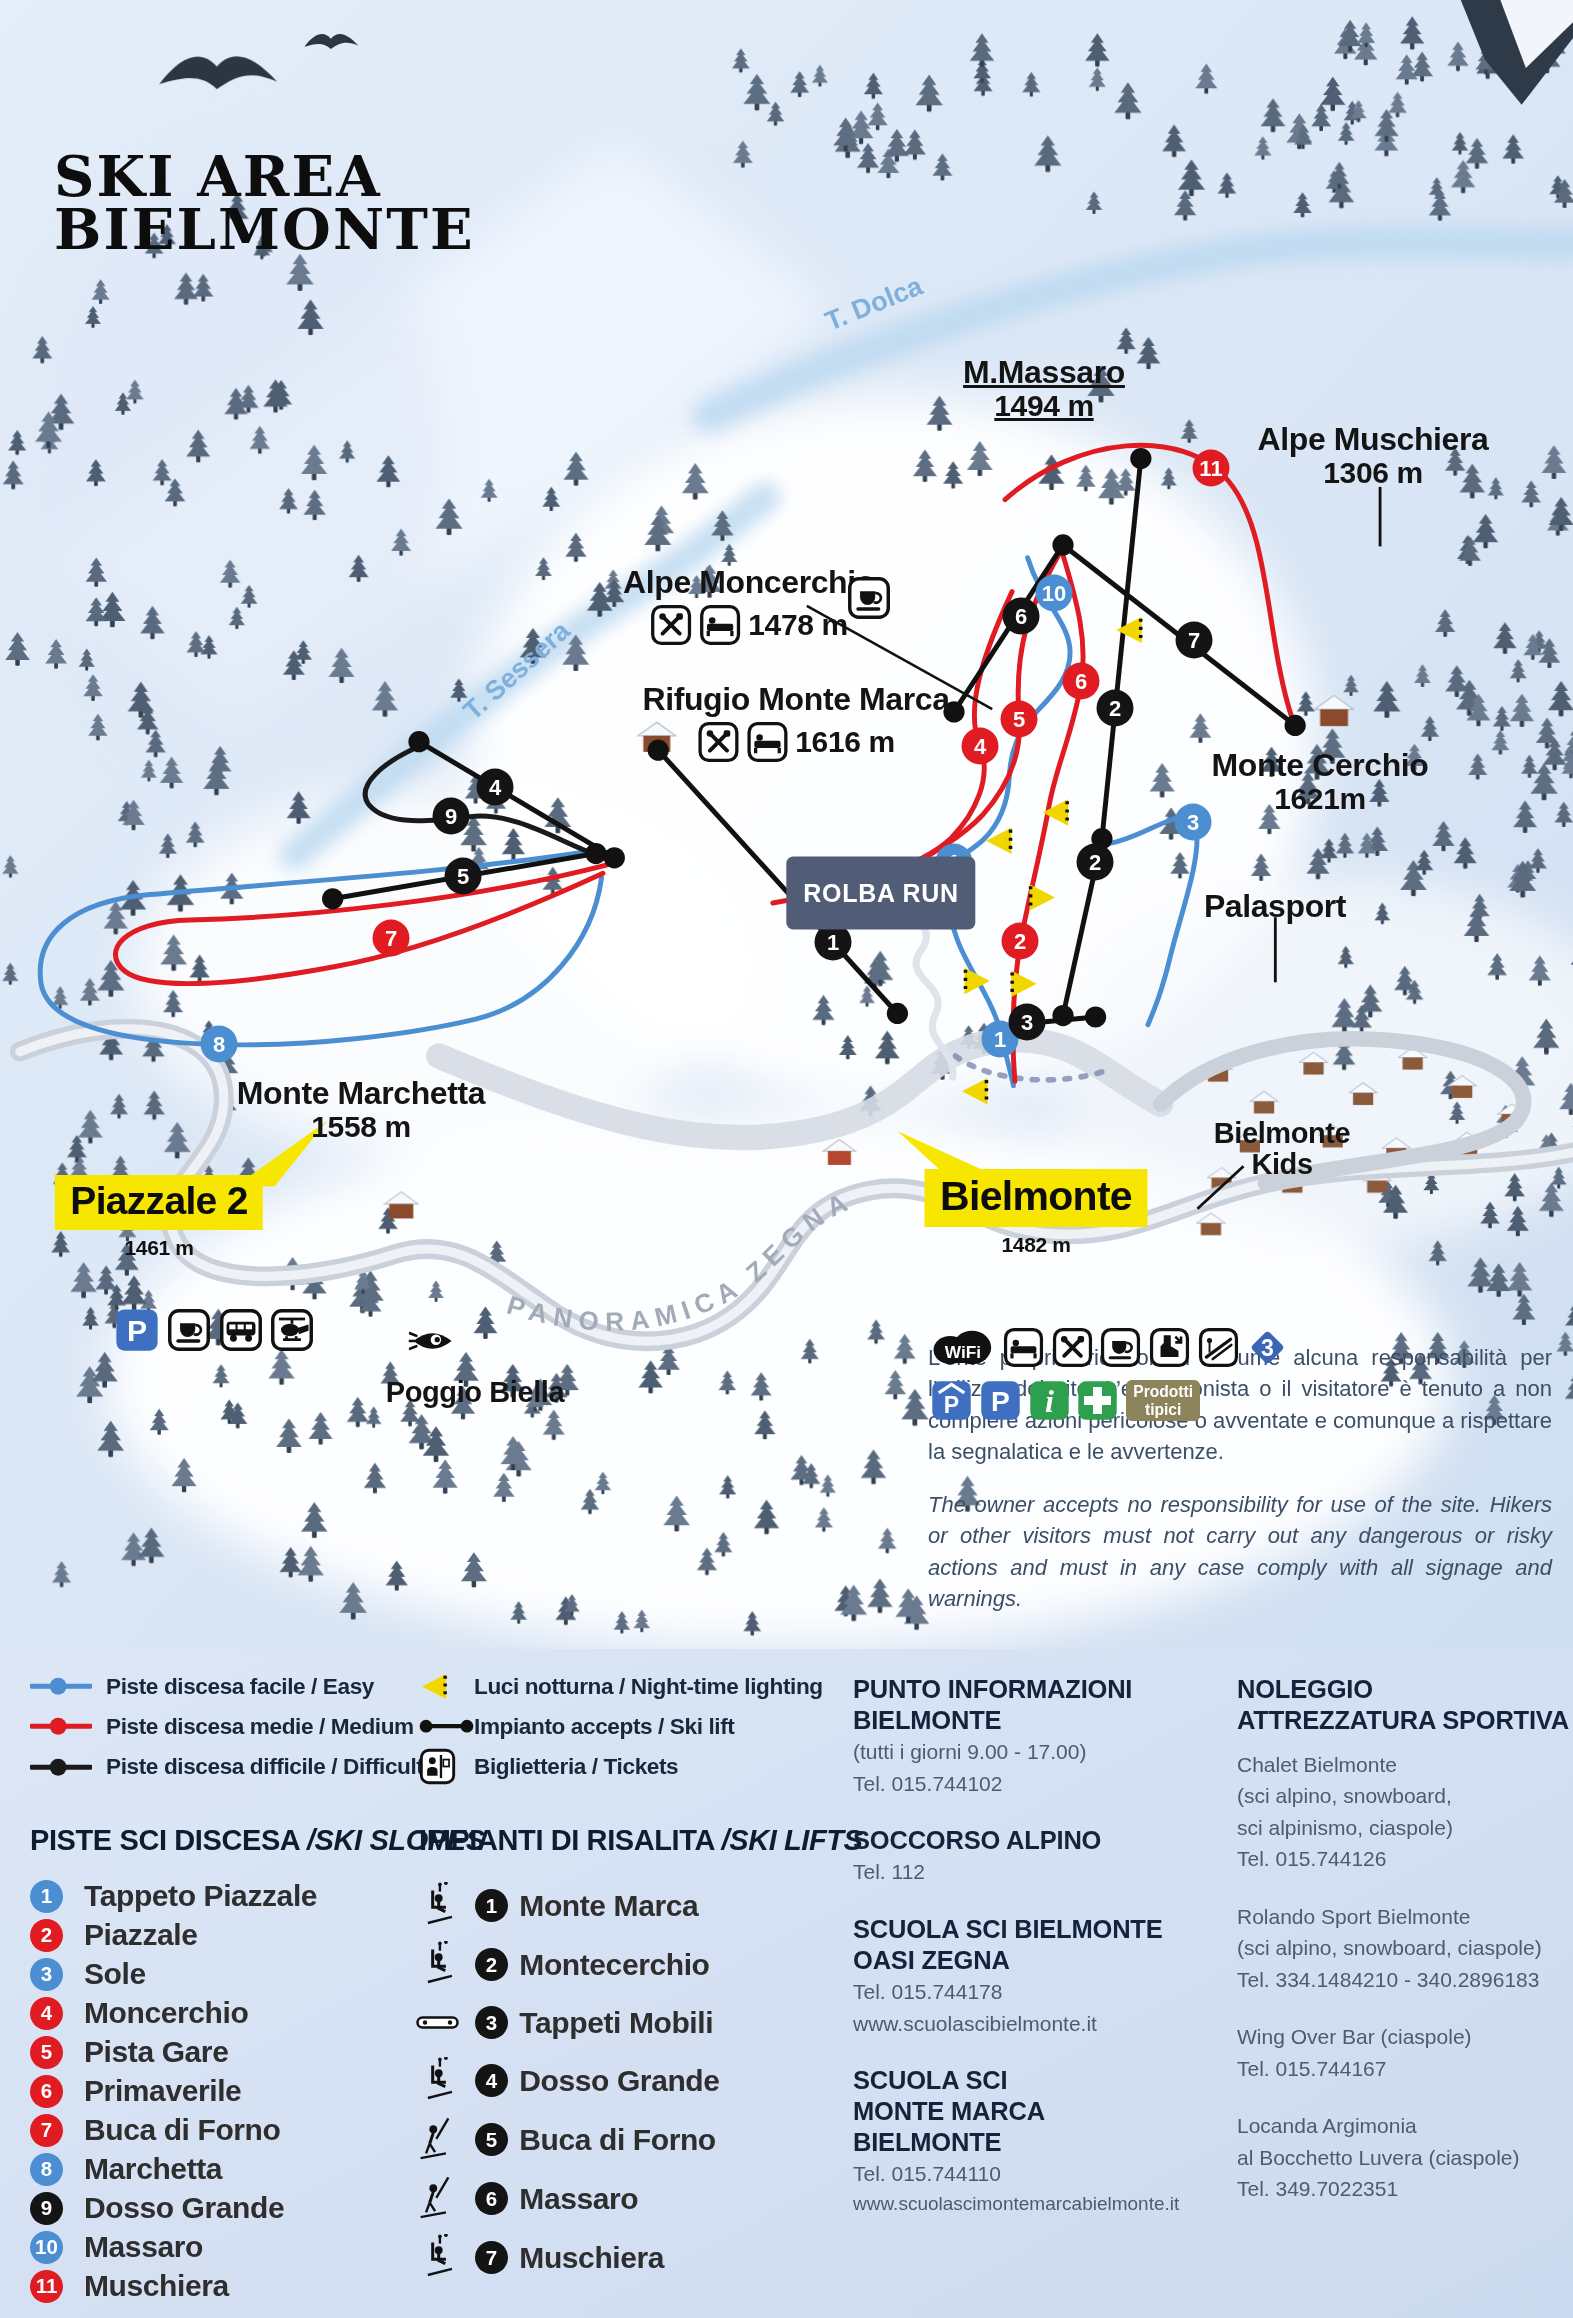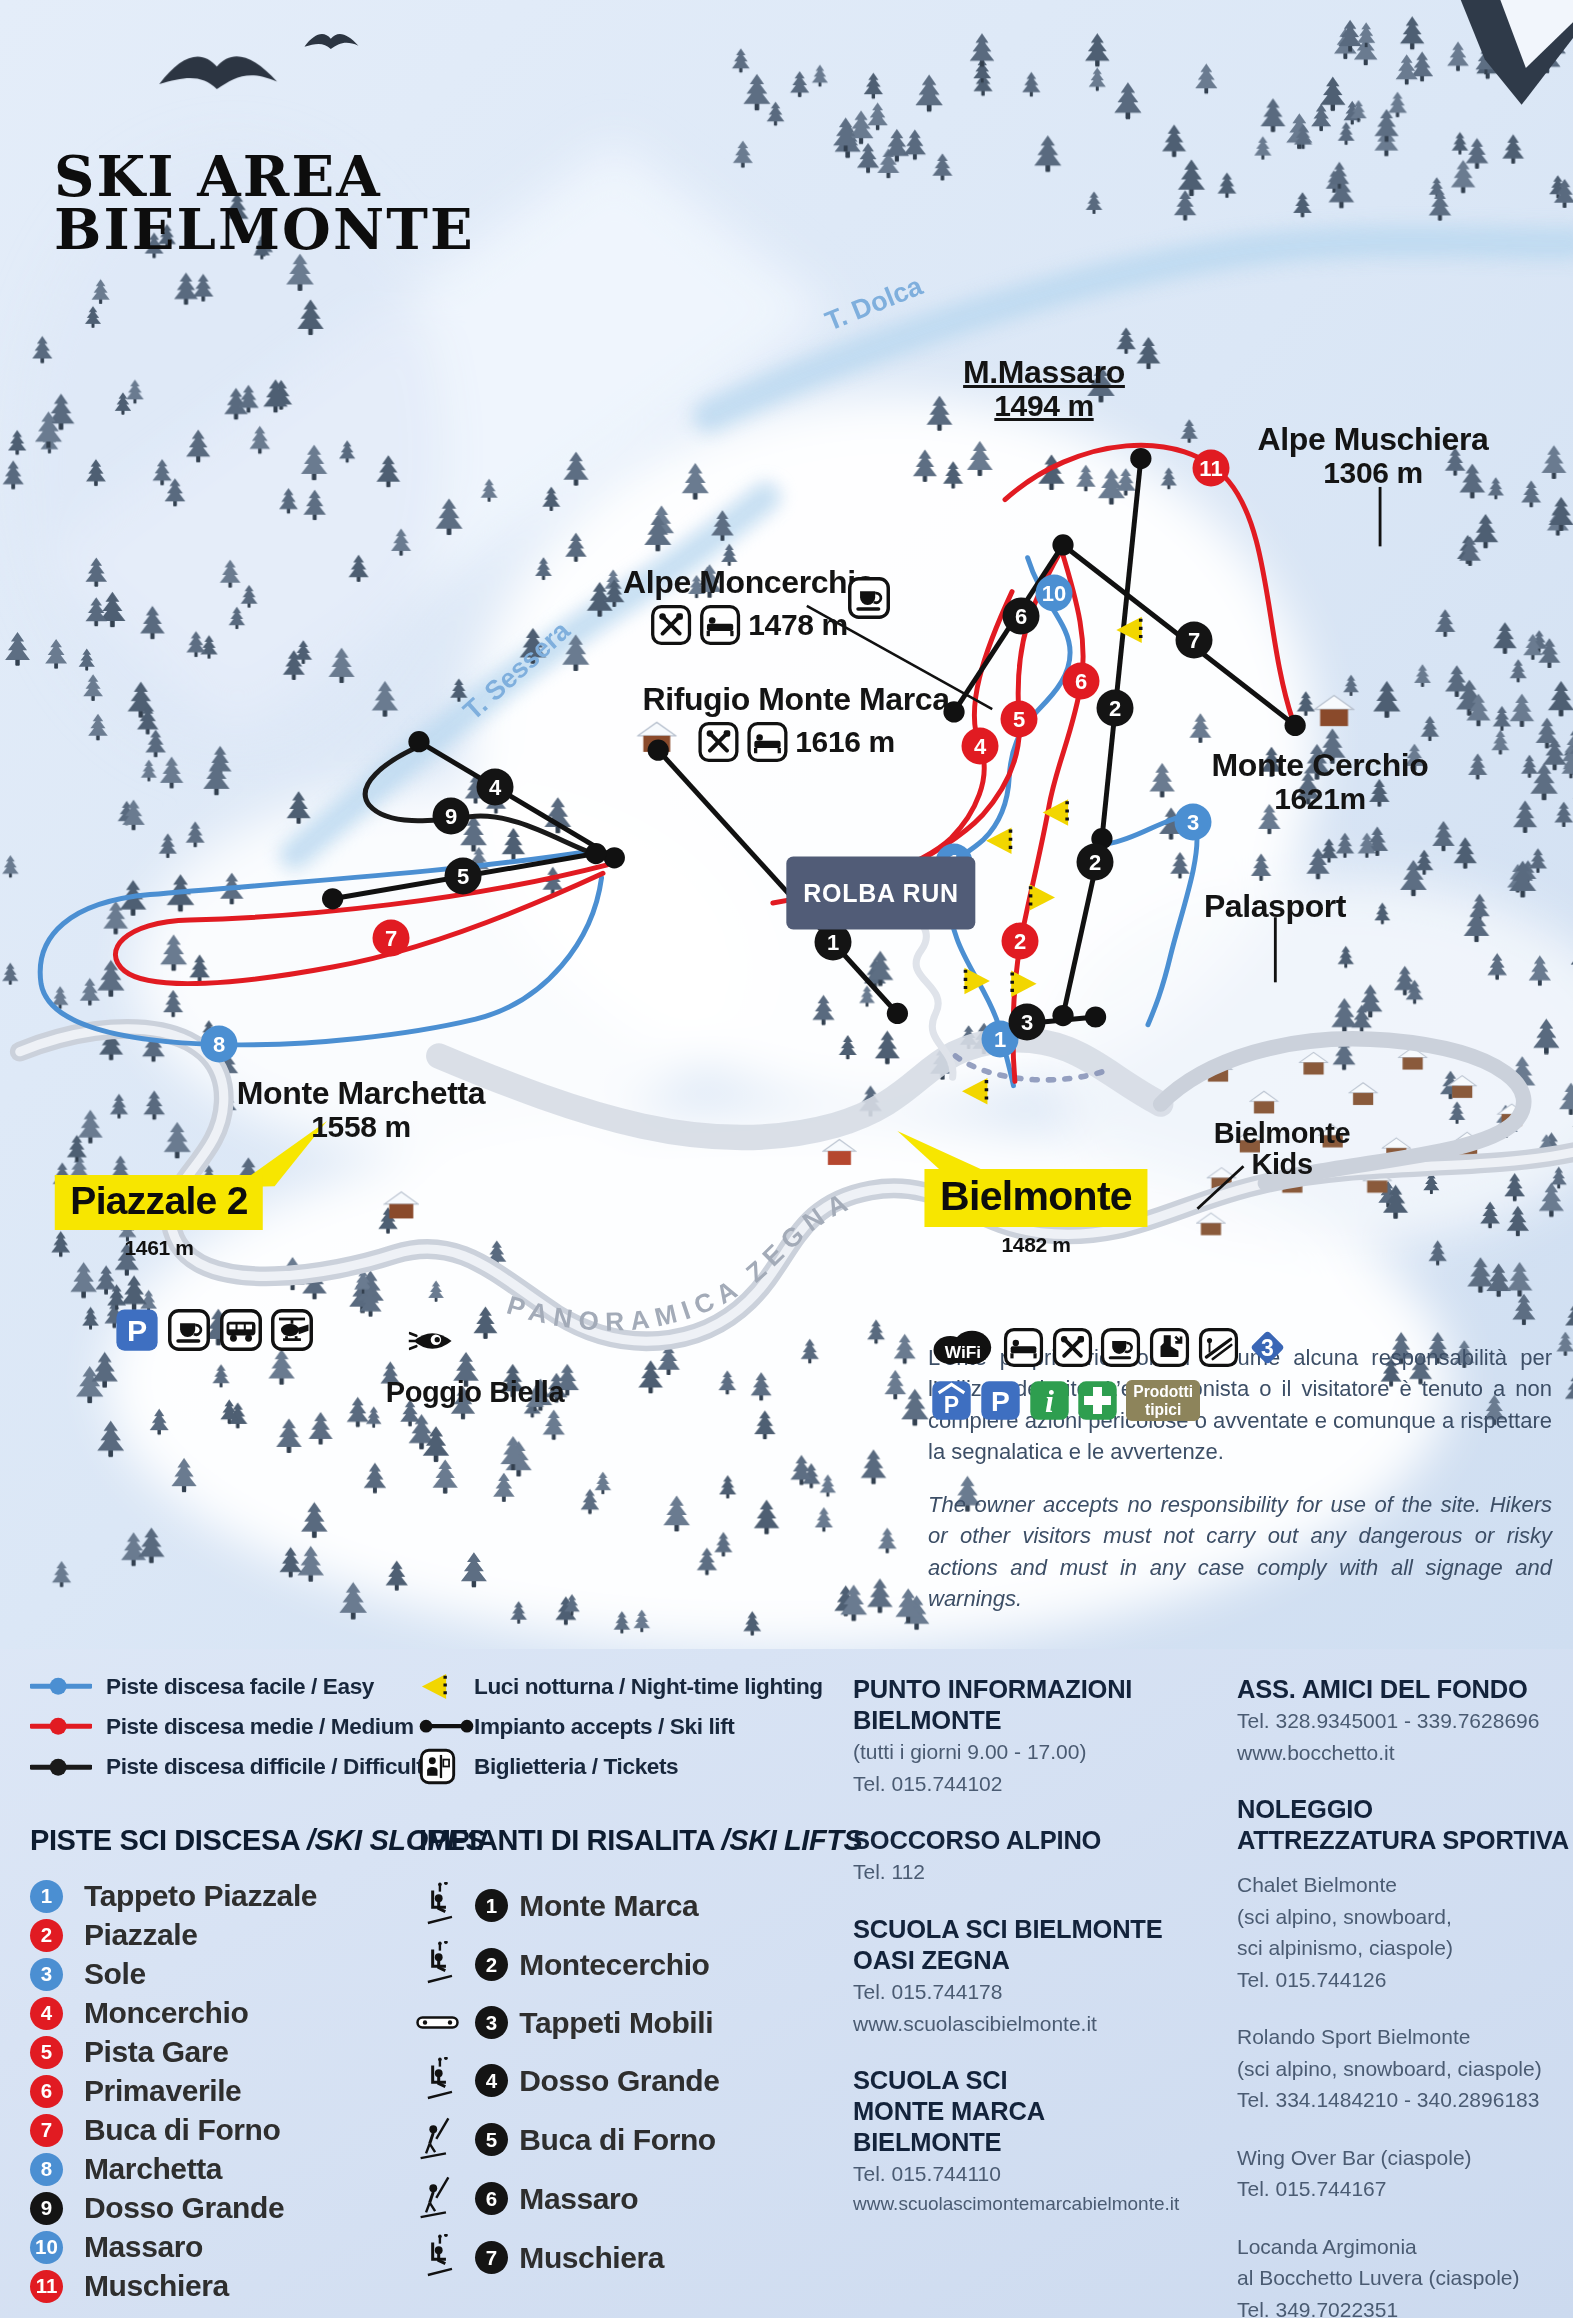--- a/index.html
+++ b/index.html
@@ -1117,25 +1117,20 @@
       </div>
       <div class="c-block">
         <div class="c-title">SCUOLA SCI</div>
         <div class="c-title">MONTE MARCA</div>
         <div class="c-title">BIELMONTE</div>
         <div class="c-line">Tel. 015.744110</div>
         <div class="c-line small">www.scuolascimontemarcabielmonte.it</div>
       </div>
     </div>
   <div class="ccol" id="svc-col" style="left:1237px;top:1674px;width:333px;">
-      <div class="c-block">
-        <div class="c-title">ASS. AMICI DEL FONDO</div>
-        <div class="c-line">Tel. 328.9345001 - 339.7628696</div>
-        <div class="c-line">www.bocchetto.it</div>
-      </div>
       <div class="c-block tight">
         <div class="c-title">NOLEGGIO</div>
         <div class="c-title">ATTREZZATURA SPORTIVA</div>
       </div>
       <div class="c-block">
         <div class="c-line">Chalet Bielmonte</div>
         <div class="c-line">(sci alpino, snowboard,</div>
         <div class="c-line">sci alpinismo, ciaspole)</div>
         <div class="c-line">Tel. 015.744126</div>
       </div>

